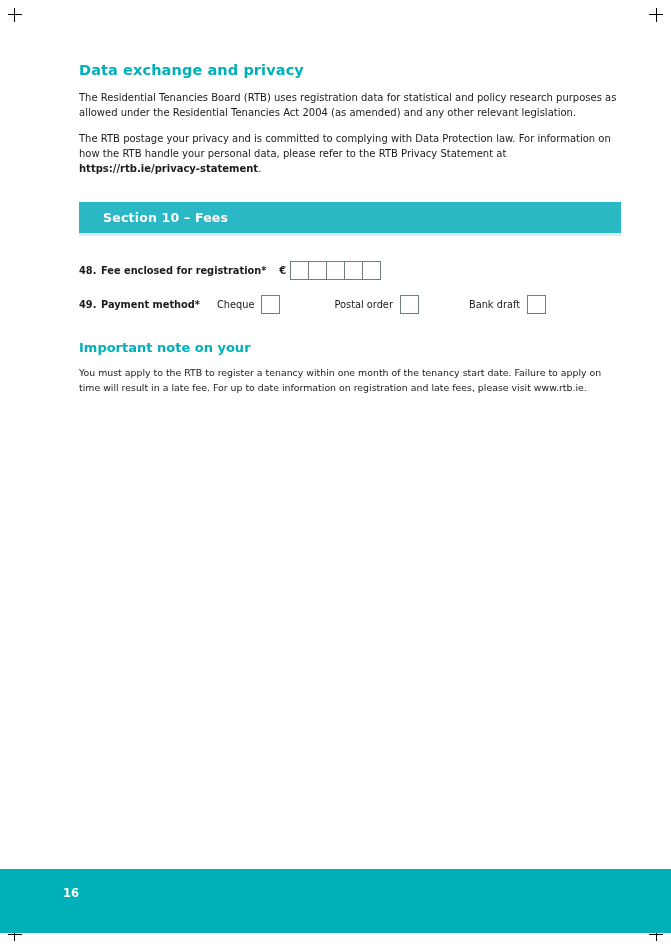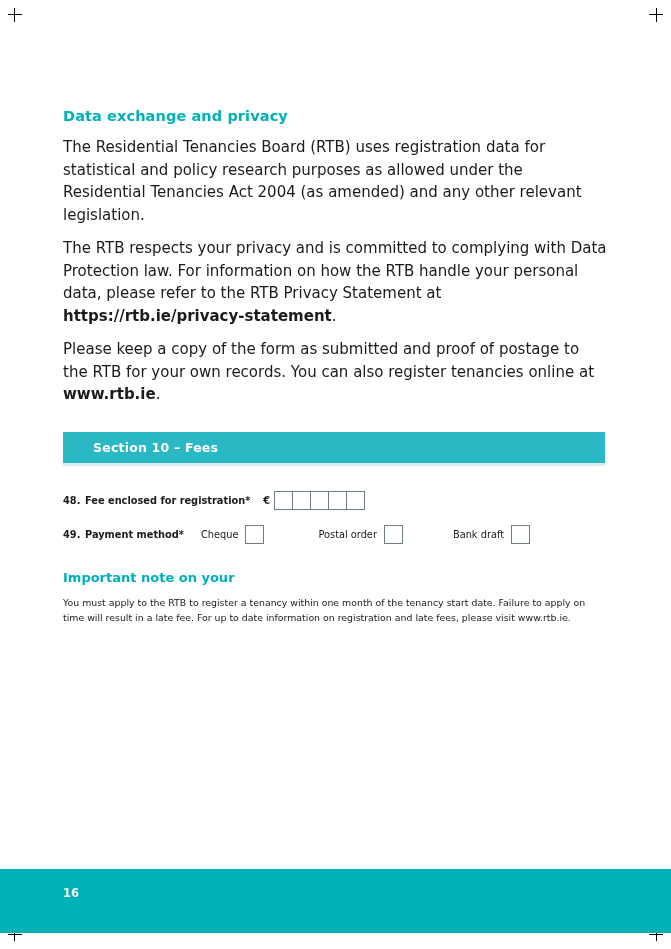--- a/index.html
+++ b/index.html
@@ -47,36 +47,35 @@
   .page {
     position: absolute;
     left: 0;
     top: 0;
     width: 671px;
     height: 949px;
   }
 
   .content {
     position: absolute;
-    left: 63px;
+    left: 79px;
     top: 62px;
     width: 545px;
-    margin-top: 46px;
   }
 
   h2.section-heading {
     color: #00b0b9;
     font-size: 14.5px;
     font-weight: bold;
     margin: 0 0 12px 0;
     letter-spacing: 0.1px;
   }
 
   p.body-text {
-    font-size: 15px;
+    font-size: 10px;
     line-height: 1.5;
     margin: 0 0 11px 0;
     color: #1b1b1b;
   }
   p.body-text:last-child { margin-bottom: 0; }
 
   b, strong { font-weight: bold; }
 
   .section-bar {
     position: relative;
@@ -84,21 +83,21 @@
     height: 31px;
     width: 542px;
     background: #2ab8c4;
     display: flex;
     align-items: center;
   }
   .section-bar .bar-label {
     color: #ffffff;
     font-size: 12.5px;
     font-weight: bold;
-    padding-left: 30px;
+    padding-left: 24px;
     letter-spacing: 0.2px;
   }
   .section-bar:after {
     content: "";
     position: absolute;
     left: 0;
     top: 31px;
     width: 542px;
     height: 3px;
     background: #d9ecef;
@@ -218,23 +217,22 @@
       <div class="h"></div>
       <div class="v"></div>
     </div>
 
   <div class="content">
 
     <h2 class="section-heading">Data exchange and privacy</h2>
 
     <p class="body-text">The Residential Tenancies Board (RTB) uses registration data for statistical and policy research purposes as allowed under the Residential Tenancies Act 2004 (as amended) and any other relevant legislation.</p>
 
-    <p class="body-text"><span>The RTB respects your privacy and is committed to complying with Data Protection law. For information on how the RTB handle your personal data, please refer to the RTB Privacy Statement at </span><b>https://rtb.ie/privacy-statement</b><span>.</span></p>
-
-    <p class="body-text"><span>Please keep a copy of the form as submitted and proof of postage to the RTB for your own records. You can also register tenancies online at </span><b>www.rtb.ie</b><span>.</span></p>
+    <p class="body-text"><span>The RTB postage your privacy and is committed to complying with Data Protection law. For information on how the RTB handle your personal data, please refer to the RTB Privacy Statement at </span><b>https://rtb.ie/privacy-statement</b><span>.</span></p>
+
 
     <div class="section-bar">
       <span class="bar-label">Section 10 – Fees</span>
     </div>
 
     <div class="fields">
 
       <div class="field-row">
         <span class="q-num">48.</span>
         <span class="q-label">Fee enclosed for registration*</span>

